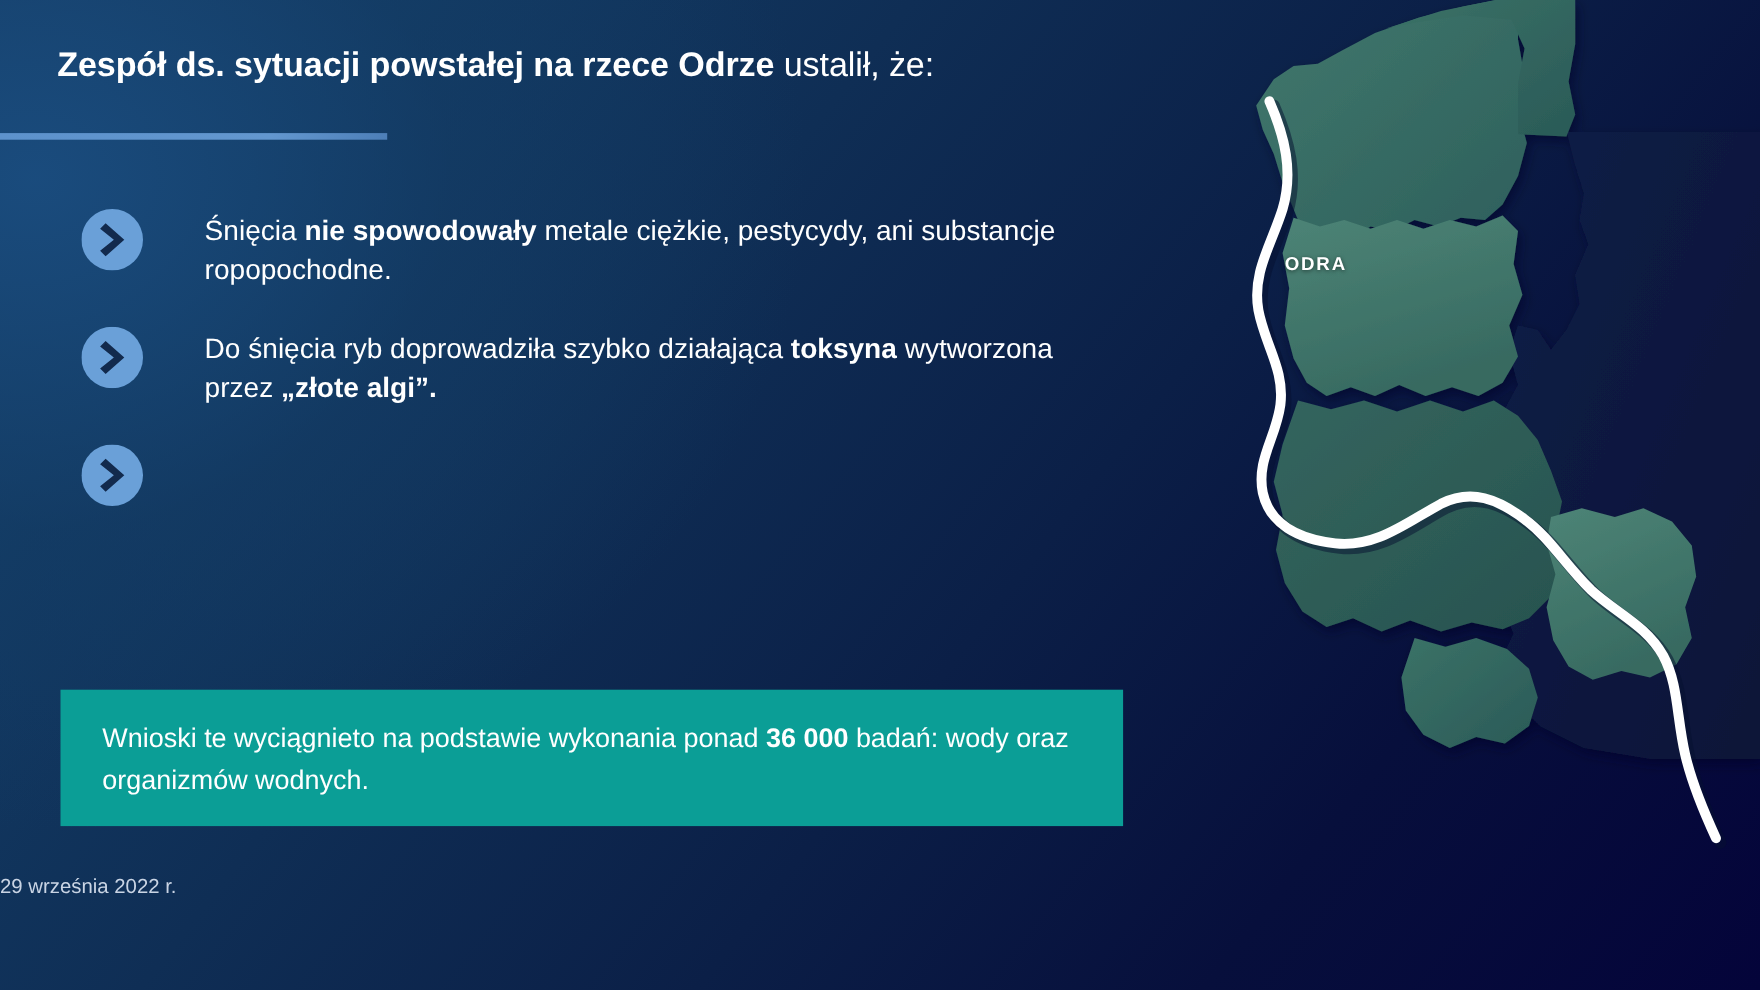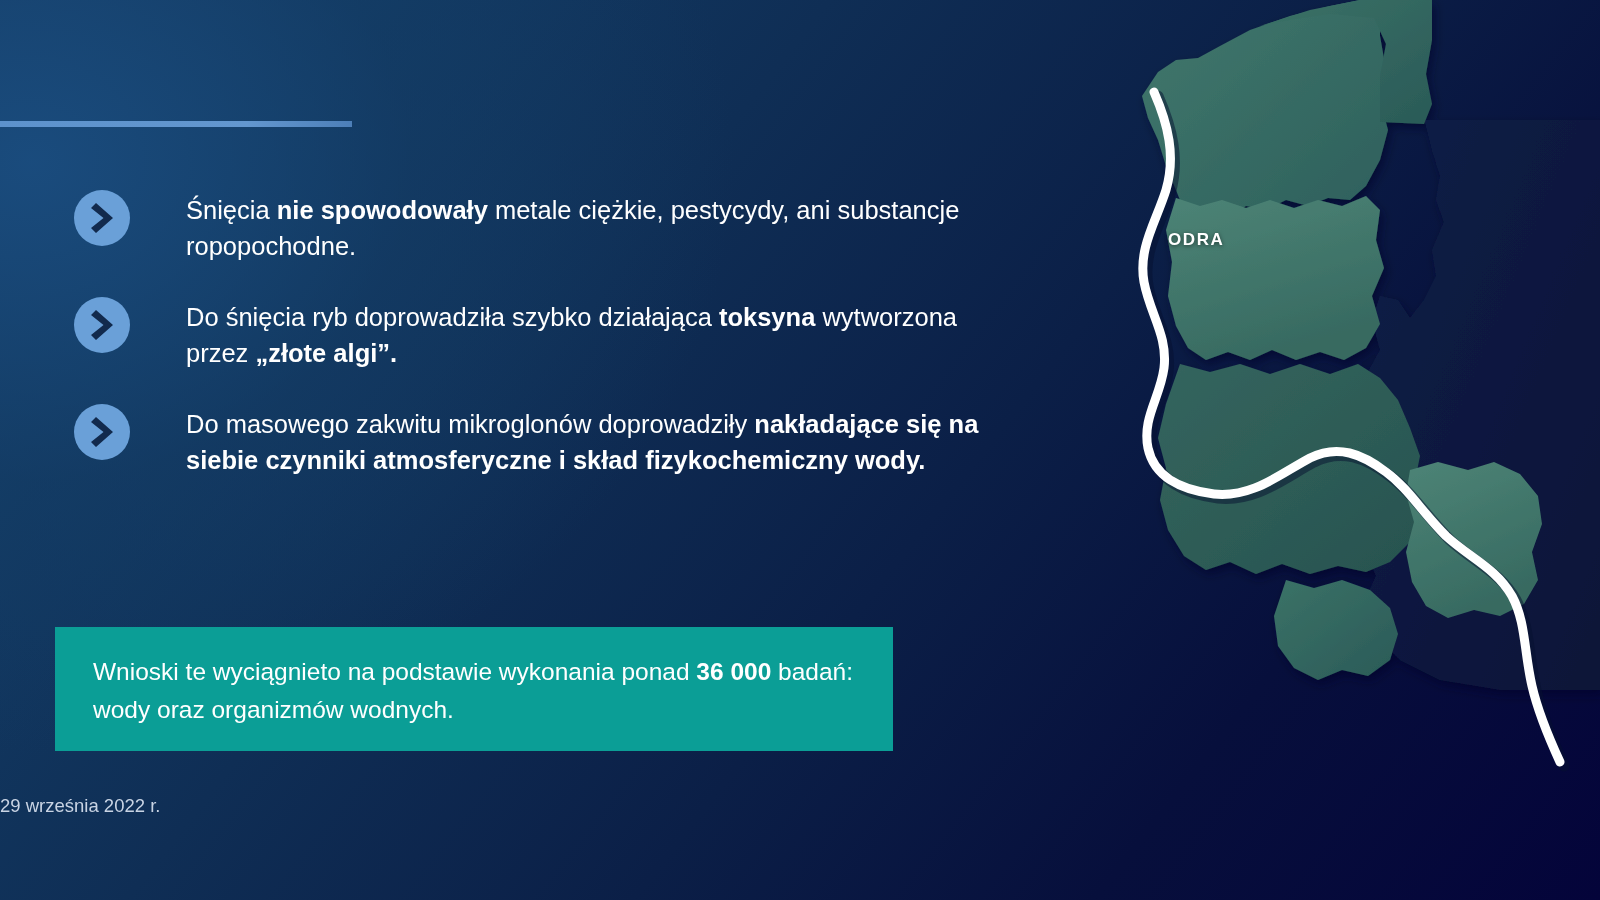--- a/index.html
+++ b/index.html
@@ -95,21 +95,21 @@
     font-weight: normal;
     padding-top: 6px;
   }
   .bullet-text b { font-weight: bold; }
 
   
   .callout {
     position: absolute;
     left: 55px;
     top: 627px;
-    width: 838px;
+    width: 966px;
     height: 124px;
     background: #0b9e96;
     box-sizing: border-box;
     padding: 26px 38px 0 38px;
   }
   .callout-text {
     font-size: 24.5px;
     line-height: 1.55;
     color: #ffffff;
     font-weight: normal;
@@ -230,20 +230,23 @@
           C 328 488, 342 512, 366 536
           C 390 558, 416 568, 432 596
           C 446 622, 444 652, 452 686
           C 458 712, 468 736, 480 762"></path>
       </g>
     </svg>
   </div>
 
   <div class="odra-label">ODRA</div>
 
+  <h1 class="title">
+    <b>Zespół ds. sytuacji powstałej na rzece Odrze</b><span> ustalił, że:</span>
+  </h1>
   <div class="title-rule"></div>
 
   <div class="bullets">
 
     <div class="bullet">
       <span class="chev">
         <svg viewBox="0 0 56 56" aria-hidden="true">
           <circle cx="28" cy="28" r="28" fill="#6aa0d8"></circle>
           <path d="M 22 13 L 39 28 L 22 43 L 17 38 L 29.5 28 L 17 18 Z" fill="#122a4d"></path>
         </svg>
@@ -265,23 +268,20 @@
       </div>
     </div>
 
     <div class="bullet">
       <span class="chev">
         <svg viewBox="0 0 56 56" aria-hidden="true">
           <circle cx="28" cy="28" r="28" fill="#6aa0d8"></circle>
           <path d="M 22 13 L 39 28 L 22 43 L 17 38 L 29.5 28 L 17 18 Z" fill="#122a4d"></path>
         </svg>
       </span>
-      <div class="bullet-text">
-        <span>Do masowego zakwitu mikroglonów doprowadziły </span><b>nakładające się na siebie czynniki atmosferyczne i skład fizykochemiczny wody.</b>
-      </div>
     </div>
 
   </div>
 
   <div class="callout">
     <div class="callout-text">
       <span>Wnioski te wyciągnieto na podstawie wykonania ponad </span><b>36 000</b><span> badań: wody oraz organizmów wodnych.</span>
     </div>
   </div>
 

